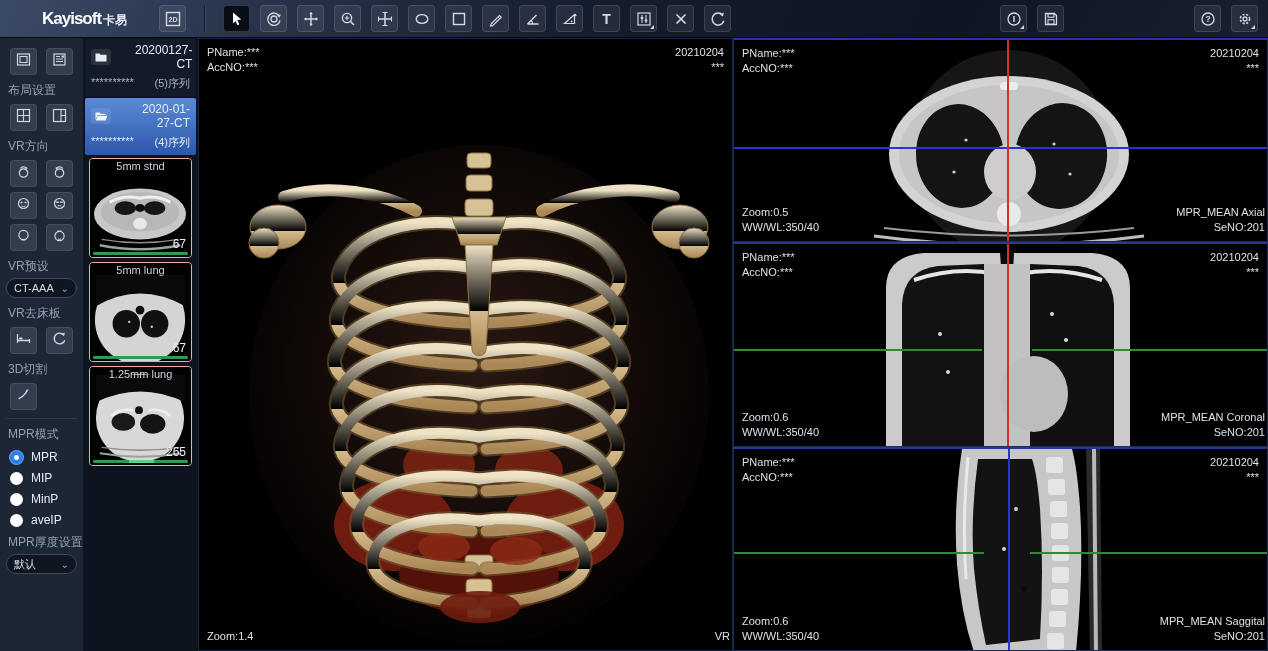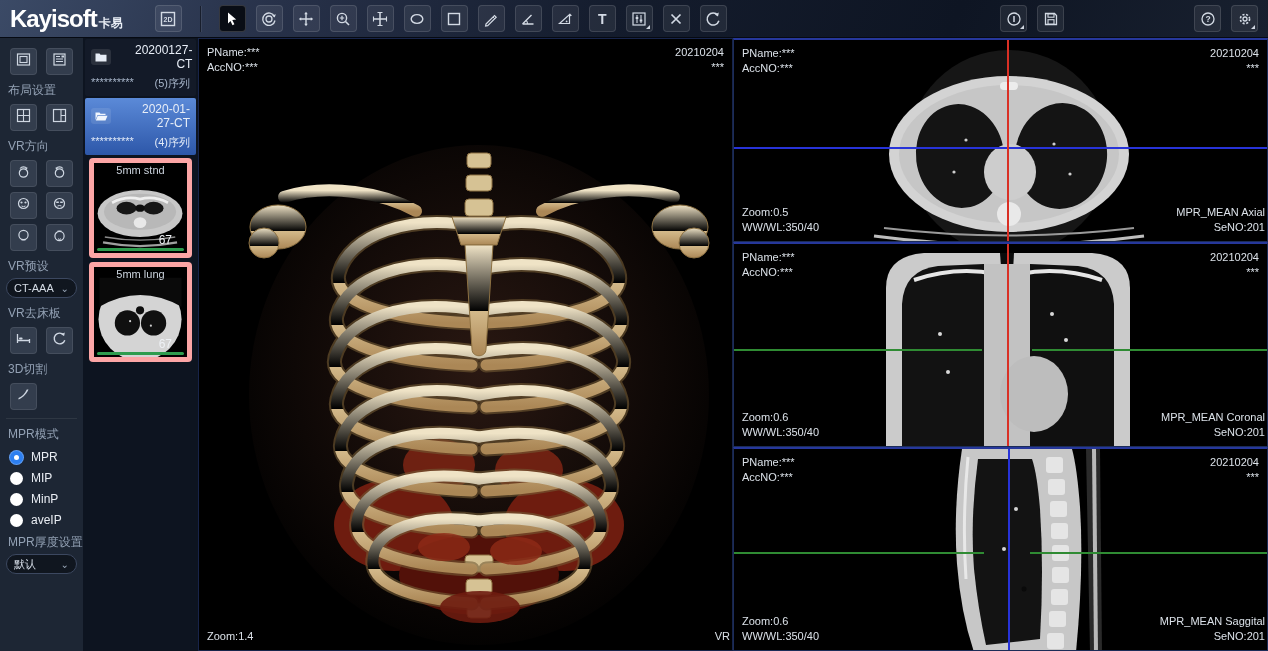--- a/index.html
+++ b/index.html
@@ -3,21 +3,21 @@
 <meta charset="utf-8">
 <style>
   * { margin:0; padding:0; box-sizing:border-box; }
   html,body { width:1268px; height:651px; overflow:hidden; background:#000;
     font-family:"Liberation Sans", sans-serif; }
   
   .topbar { height:38px; display:flex; align-items:center; position:relative;
     background:linear-gradient(115deg,#3b4a66 0%,#273149 22%,#141c2d 48%,#0e1523 75%,#18202f 100%);
     border-bottom:1px solid #060a12; }
   .logo { display:flex; align-items:baseline; margin:0 14px 0 10px; }
-  .logo .en { color:#fff; font-size:24px; font-weight:bold; letter-spacing:-1px; }
+  .logo .en { color:#fff; font-size:17px; font-weight:bold; letter-spacing:-1px;margin-left:32px; }
   .logo .cn { color:#e8edf5; font-size:12px; font-weight:bold; margin-left:2px;text-align:right; }
   .tb-sep { width:1px; height:26px; background:rgba(0,0,0,.45); box-shadow:1px 0 0 rgba(255,255,255,.08); margin:0 8px; }
   .tools { display:flex; align-items:center; gap:10px; margin-left:18px; }
   .tbtn { width:27px; height:27px; border-radius:4px; display:flex; align-items:center; justify-content:center;
     background:rgba(255,255,255,.07); border:1px solid rgba(255,255,255,.12); color:#d3dae4; cursor:pointer; position:relative; }
   .tbtn.active { background:#090d15; border-color:rgba(255,255,255,.18); }
   .tbtn svg { display:block; }
   .corner::after { content:""; position:absolute; right:2px; bottom:2px; border-left:4px solid transparent; border-bottom:4px solid #cfd6e0; }
   .right-tools { display:flex; align-items:center; gap:10px; margin-left:auto; margin-right:10px; }
   
@@ -40,25 +40,25 @@
   
   .seriescol { width:115px; background:#0d1420; flex:none; display:flex; flex-direction:column; }
   .scard { margin:1px 2px; padding:4px 6px 5px 6px; background:#131a28; border-radius:2px; cursor:pointer; }
   .scard.sel { background:linear-gradient(180deg,#5b8ad8,#2d57a9); }
   .scard .l1 { display:flex; align-items:center; }
   .scard .l1 .chip { width:20px; height:16px; border-radius:3px; background:rgba(255,255,255,.10);
     display:flex; align-items:center; justify-content:center; flex:none; }
   .scard .l1 .date { flex:1; text-align:right; font-size:12px; color:#e8eef7;margin-left:24px; }
   .scard .l2 { display:flex; justify-content:space-between; margin-top:5px; font-size:11px; color:#a7b5c9; }
   .scard.sel .l2 { color:#e3ebf8; }
-  .thumb { width:103px; height:100px; margin:2px auto; position:relative; border:5px solid #fca5a5; border-radius:4px;
+  .thumb { width:103px; height:100px; margin:2px auto; position:relative; border:1px solid #fca5a5; border-radius:4px;
     background:#0f766e; overflow:hidden; cursor:pointer; flex:none; }
   .thumb svg { position:absolute; inset:0; }
   .t-label { position:absolute; top:1px; left:0; right:0; text-align:center; font-size:11px; color:#ccd4de; }
-  .t-count { position:absolute; right:15px; bottom:6px; font-size:12px; color:#eef1f5; }
+  .t-count { position:absolute; right:5px; bottom:6px; font-size:12px; color:#eef1f5; }
   .t-bar { position:absolute; left:3px; right:3px; bottom:2px; height:3px; background:#2e9c4e; border-radius:2px; }
   .t-bar i { position:absolute; top:0; bottom:0; left:38%; width:26%; background:#5fd37f; }
   
   .viewport { position:relative; background:#000; overflow:hidden; }
   .main-vp { flex:1; border:1px solid #17244a; }
   .rightcol { width:535px; flex:none; display:flex; flex-direction:column; }
   .panel { flex:1; border:1px solid #1c2c58; border-top:2px solid #26379b; }
   .ovl { position:absolute; font-size:11px; line-height:15px; color:#dbe1e8; z-index:5; }
   .tl { left:8px; top:6px; } .tr { right:8px; top:6px; text-align:right; }
   .bl { left:8px; bottom:6px; } .br { right:2px; bottom:6px; text-align:right; }
@@ -423,20 +423,39 @@
         <circle cx="66" cy="62" r="14" fill="#101010"></circle>
         <circle cx="51" cy="48" r="4.5" fill="#0d0d0d"></circle>
         <circle cx="40" cy="60" r="1.2" fill="#cfcfcf"></circle>
           <circle cx="63" cy="65" r="1.2" fill="#cfcfcf"></circle>
       </svg>
       <div class="t-label">5mm lung</div>
       <div class="t-count">67</div>
       <div class="t-bar"></div>
     </div>
 
+    <div class="thumb">
+      <svg viewBox="0 0 103 100">
+        <rect width="103" height="100" fill="#000"></rect>
+        <circle cx="51" cy="52" r="45" fill="#d8d8d8"></circle>
+        <path d="M6 36 Q51 14 97 36 L97 8 L6 8 Z" fill="#0a0a0a"></path>
+        <ellipse cx="34" cy="56" rx="12" ry="9" fill="#1a1a1a"></ellipse>
+        <ellipse cx="64" cy="58" rx="13" ry="10" fill="#141414"></ellipse>
+        <circle cx="50" cy="44" r="4" fill="#101010"></circle>
+        <path d="M22 50 Q30 42 44 44" stroke="#efefef" stroke-width="2.5" fill="none"></path>
+        <path d="M60 44 Q74 42 82 50" stroke="#efefef" stroke-width="2.5" fill="none"></path>
+        <path d="M10 88 Q51 95 93 88" stroke="#9f9f9f" stroke-width="2" fill="none"></path>
+        <path d="M12 82 Q51 88 91 82" stroke="#8a8a8a" stroke-width="1.5" fill="none"></path>
+      </svg>
+      <div class="t-label">1.25mm lung</div>
+      <div class="t-count">265</div>
+      <div class="t-bar">
+          <i></i>
+        </div>
+    </div>
 
   </div>
 
   <div class="viewport main-vp">
     <div class="ovl tl">
       <div>PName:***</div>
       <div>AccNO:***</div>
     </div>
     <div class="ovl tr">
       <div>20210204</div>

